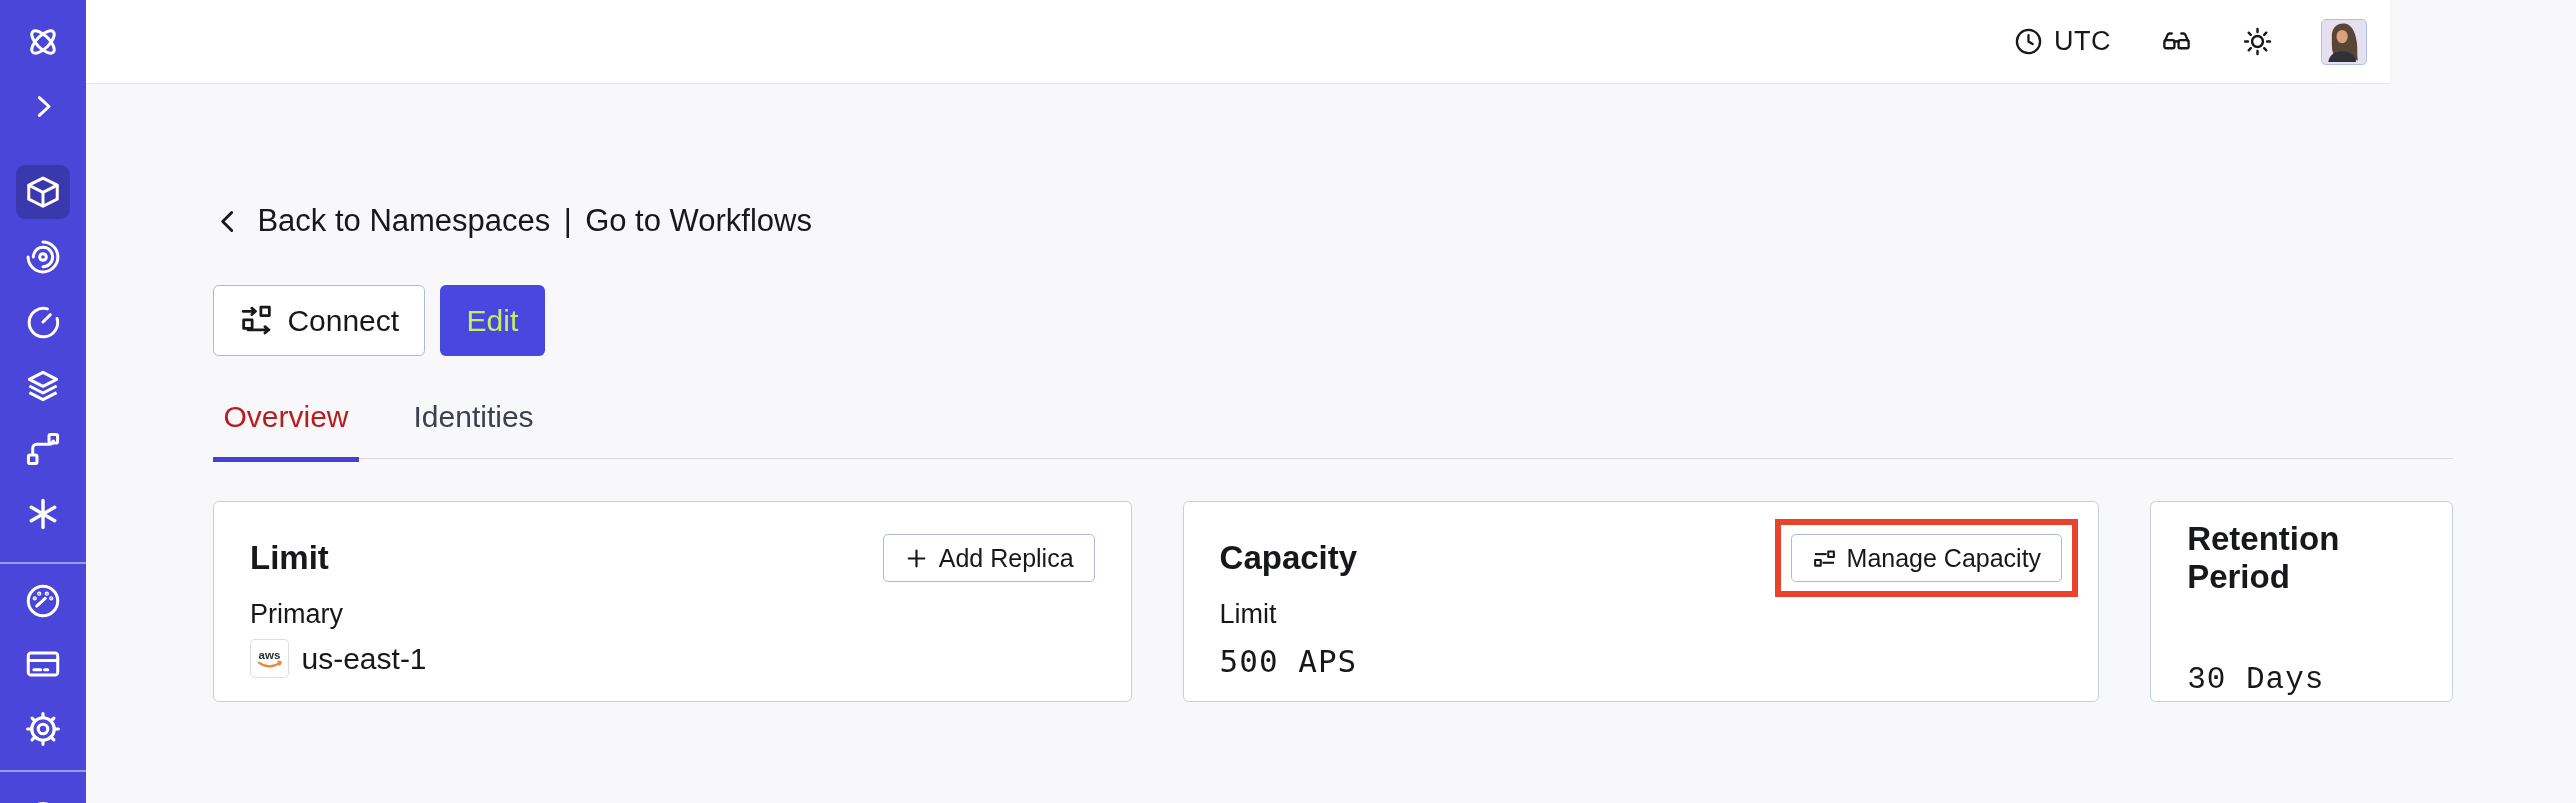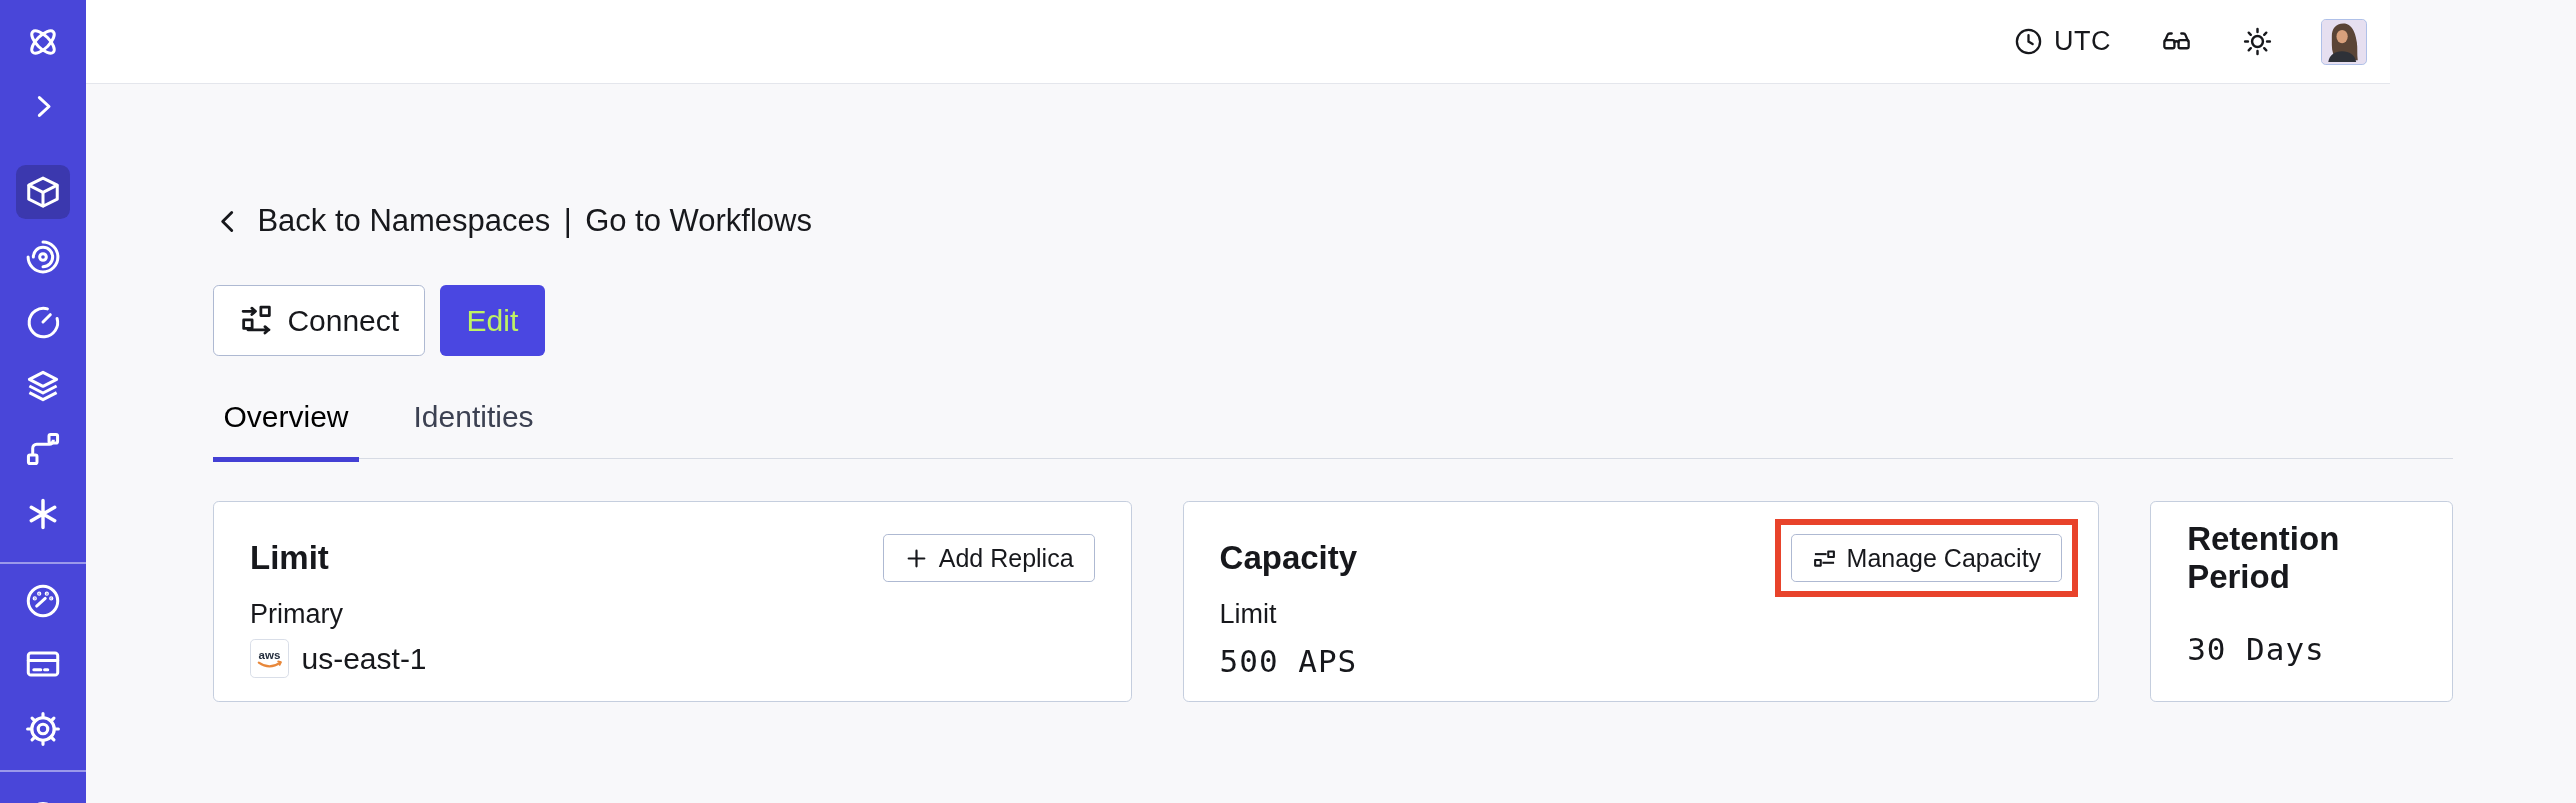--- a/index.html
+++ b/index.html
@@ -36,36 +36,36 @@
   .tag-chip { display:inline-flex; align-items:center; gap:8.6px; height:47px; padding:0 7.7px 0 11.5px; background:#C7D6FB; border-radius:9.6px; font-size:28px; }
   .tag-inner { background:#A8BEF6; border-radius:6.7px; padding:2.9px 10.5px; }
 
   .actions { display:flex; gap:14.4px; margin-top:-5.8px; }
   .btn { display:inline-flex; align-items:center; justify-content:center; gap:13.4px; height:71px; background:#fff; border:1.9px solid #AEB9D2; border-radius:5.8px; font-size:30px; color:#17181C; cursor:pointer; font-family:inherit; }
   .btn-connect { padding:0 25px; }
   .btn-edit { padding:0 27px; background:#4A47E1; border:none; color:#bef264; }
 
   .tabs { margin-top:44px; display:flex; gap:44px; border-bottom:1.9px solid #D7DBE4; }
   .tab { padding:0 10.5px 23px; font-size:30px; color:#3C4152; border-bottom:5.8px solid transparent; margin-bottom:-3.8px; cursor:pointer; }
-  .tab.active { color:#000000; border-bottom-color:#4440D4; font-weight:500; }
+  .tab.active { color:#b91c1c; border-bottom-color:#4440D4; font-weight:500; }
 
   .cards { margin-top:42px; display:flex; gap:51px; }
   .card { background:#fff; border:1.9px solid #C5CEDE; border-radius:5.8px; height:201px; padding:31px 36px; }
   .card-region { width:919px; }
   .card-capacity { width:917px; }
   .card-retention { width:303px; }
   .card-header { display:flex; justify-content:space-between; align-items:center; height:50px; }
   .card-header-left { display:flex; align-items:center; }
   .card-title { font-size:33px; font-weight:600; }
   .badge-plan { margin-left:23px; height:40px; padding:0 13.4px; display:inline-flex; align-items:center; gap:8.6px; background:#E1D8FA; border-radius:7.7px; font-size:27px; }
   .btn-sm { display:inline-flex; align-items:center; gap:9.6px; height:48px; padding:0 20px; background:#fff; border:1.9px solid #AEB9D2; border-radius:4.8px; font-size:25px; color:#17181C; cursor:pointer; font-family:inherit; white-space:nowrap; }
   .field-label { margin-top:15.3px; font-size:27px; }
   .value-row { margin-top:9.6px; display:flex; align-items:center; gap:12.5px; font-size:30px; }
   .mono-value { margin-top:13.4px; font-family:"DejaVu Sans Mono", monospace; font-size:31px; letter-spacing:1px; }
-  .retention-value { margin-top:48px; }
+  .retention-value { margin-top:79px;font-family:Liberation Mono, monospace; }
   .aws-badge { width:39px; height:39px; border:1.9px solid #D9DEE8; border-radius:4.8px; background:#fff; display:flex; align-items:center; justify-content:center; }
 
   .anno-wrap { position:relative; display:inline-flex; }
   .annotation { position:absolute; left:-16.3px; right:-16.3px; top:-15.3px; bottom:-14.4px; border:6.7px solid #E8432B; pointer-events:none; }
 </style>
 </head>
 <body>
 
 <header class="topbar">
   <div class="tz">

